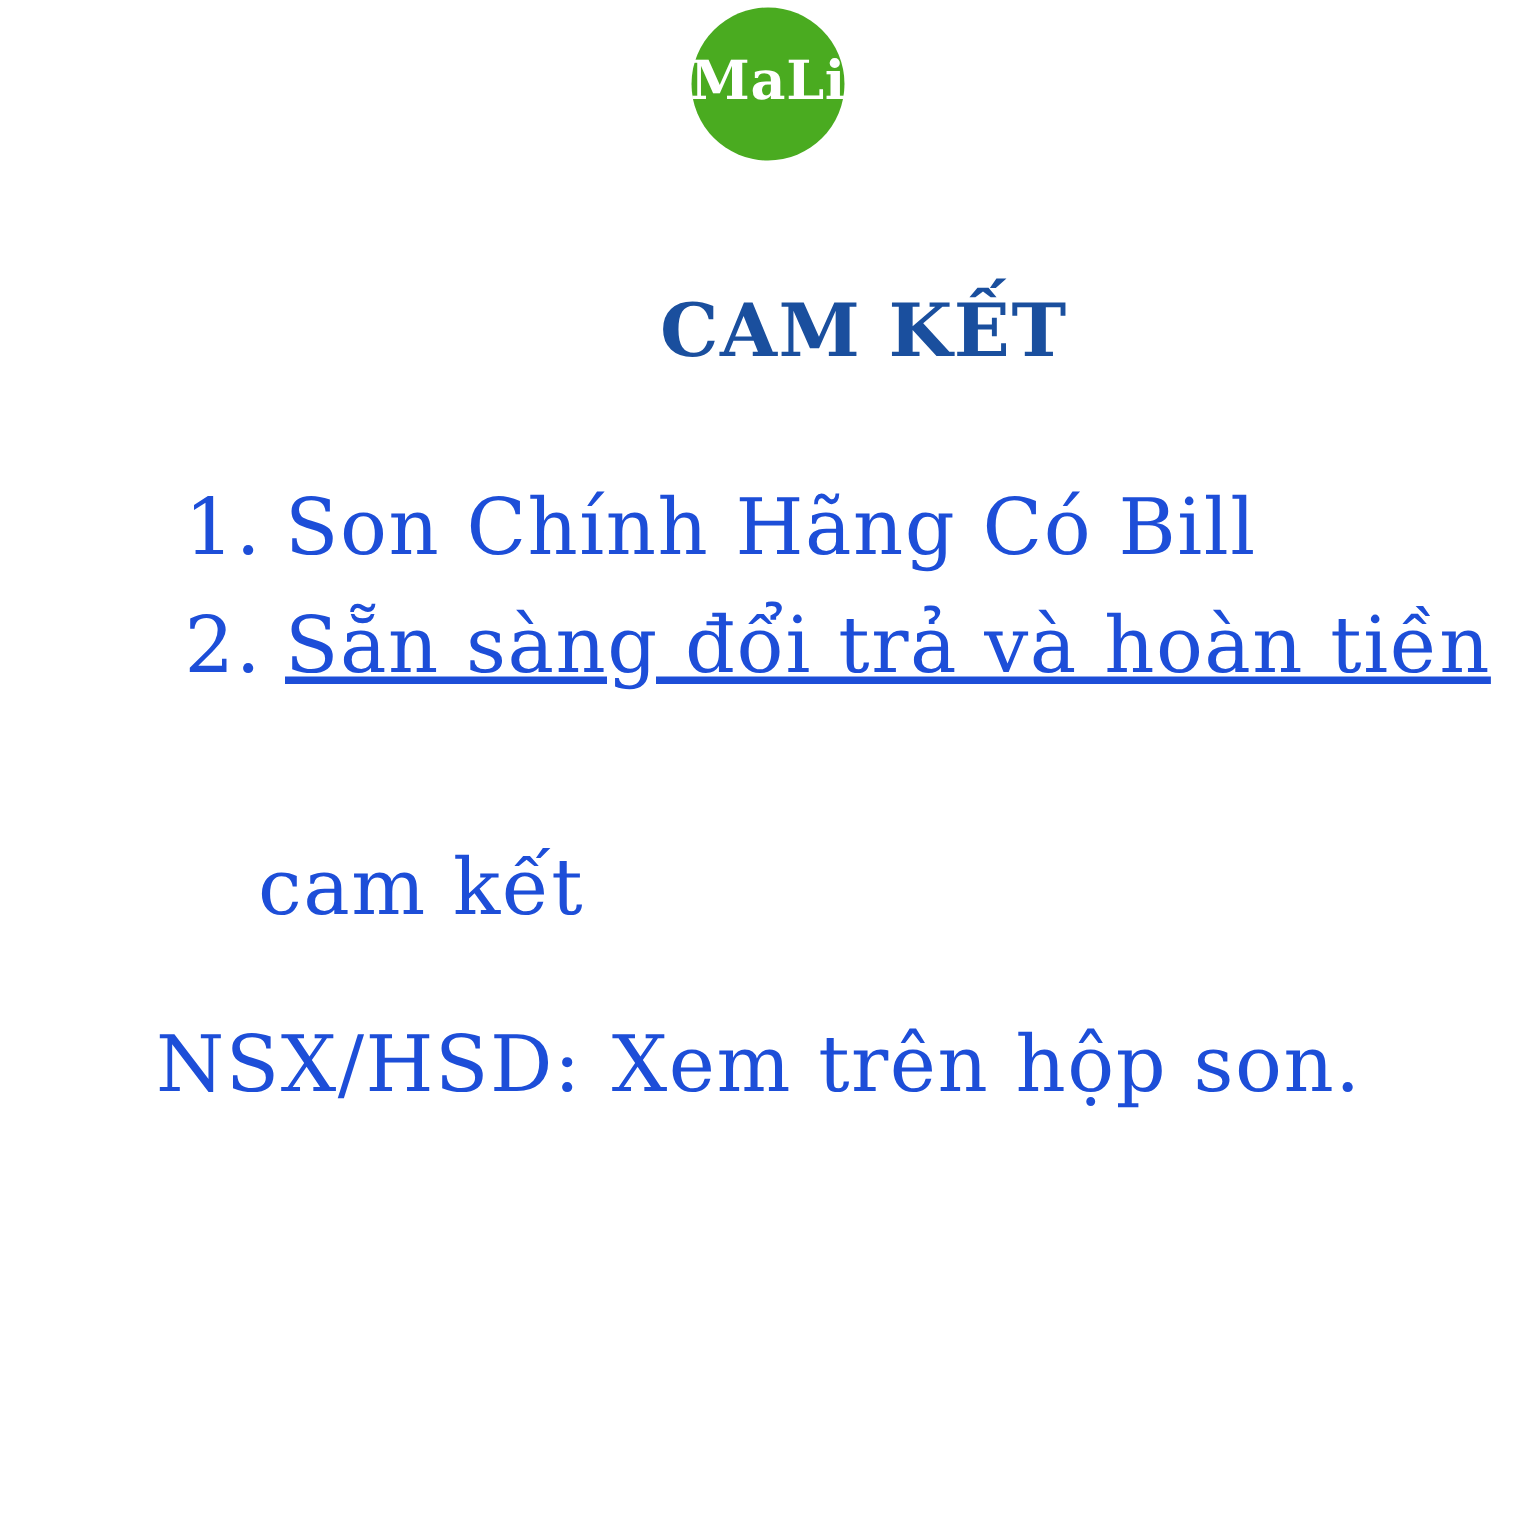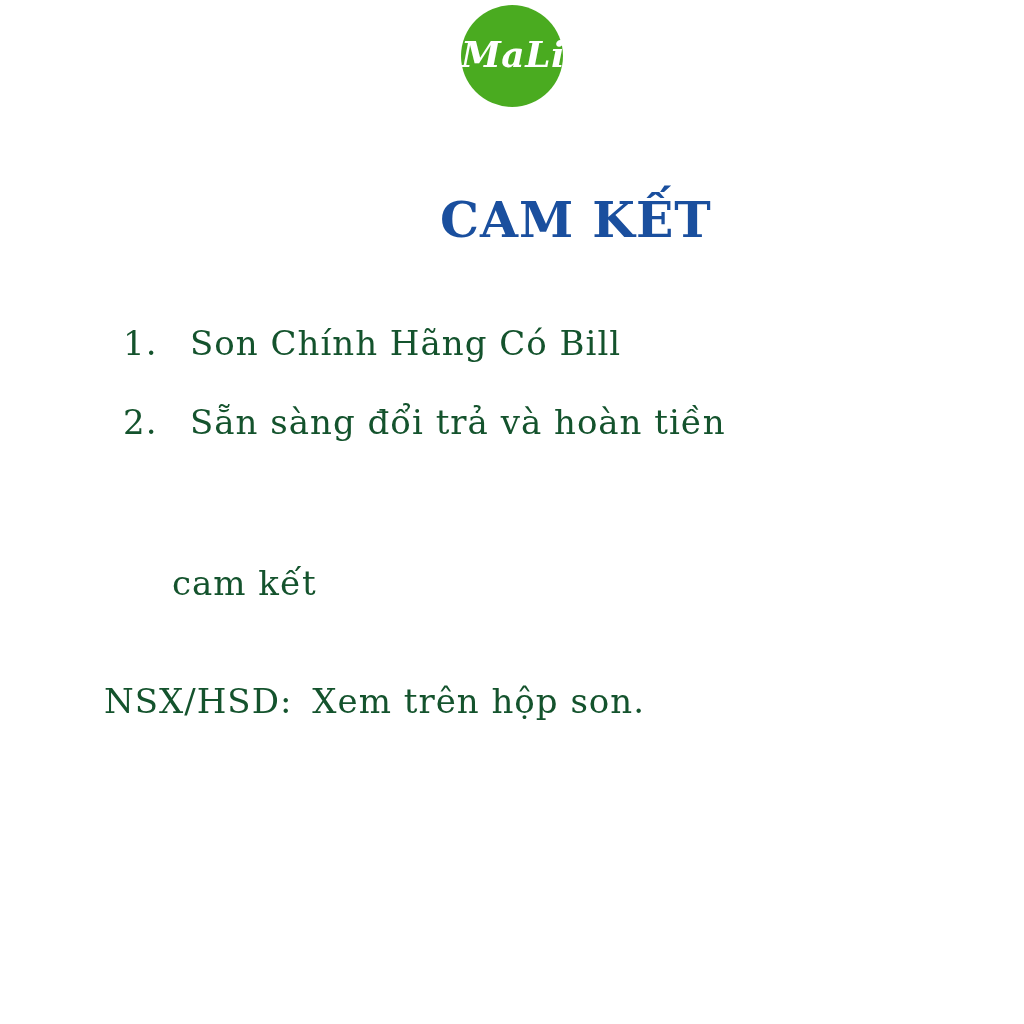--- a/index.html
+++ b/index.html
@@ -18,21 +18,21 @@
   .logo-circle {
     position: absolute;
     left: 461px;
     top: 5px;
     width: 102px;
     height: 102px;
     border-radius: 50%;
     background: #4aab20;
     display: flex;
     align-items: center;
-    font-style: italic;
+    justify-content: center;
   }
   .logo-text {
     color: #ffffff;
     font-size: 36px;
     font-weight: bold;
     letter-spacing: 0.5px;
     line-height: 1;
     padding-bottom: 4px;
   }
   .page-title {
@@ -41,28 +41,28 @@
     top: 196px;
     color: #1a4f9e;
     font-size: 49px;
     font-weight: bold;
     letter-spacing: 1px;
     line-height: 1;
     white-space: nowrap;
   }
   .blue-line {
     position: absolute;
-    color: #14532d;
-    font-size: 34px;
+    color: #1d4ed8;
+    font-size: 52px;
     line-height: 1;
     letter-spacing: 1px;
     white-space: nowrap;
   }
   .list-line-1 { left: 123px; top: 326px; }
-  .list-line-2 { left: 123px; top: 405px; }
+  .list-line-2 { left: 123px; top: 405px; text-decoration: underline; }
   .list-line-3 { left: 172px; top: 488px; }
   .list-line-4 { left: 172px; top: 566px; }
   .list-number {
     display: inline-block;
     width: 67px;
   }
   .footer-line { left: 104px; top: 684px; }
   .footer-label { font-weight: normal; }
   .footer-text { margin-left: 20px; }
 </style>

